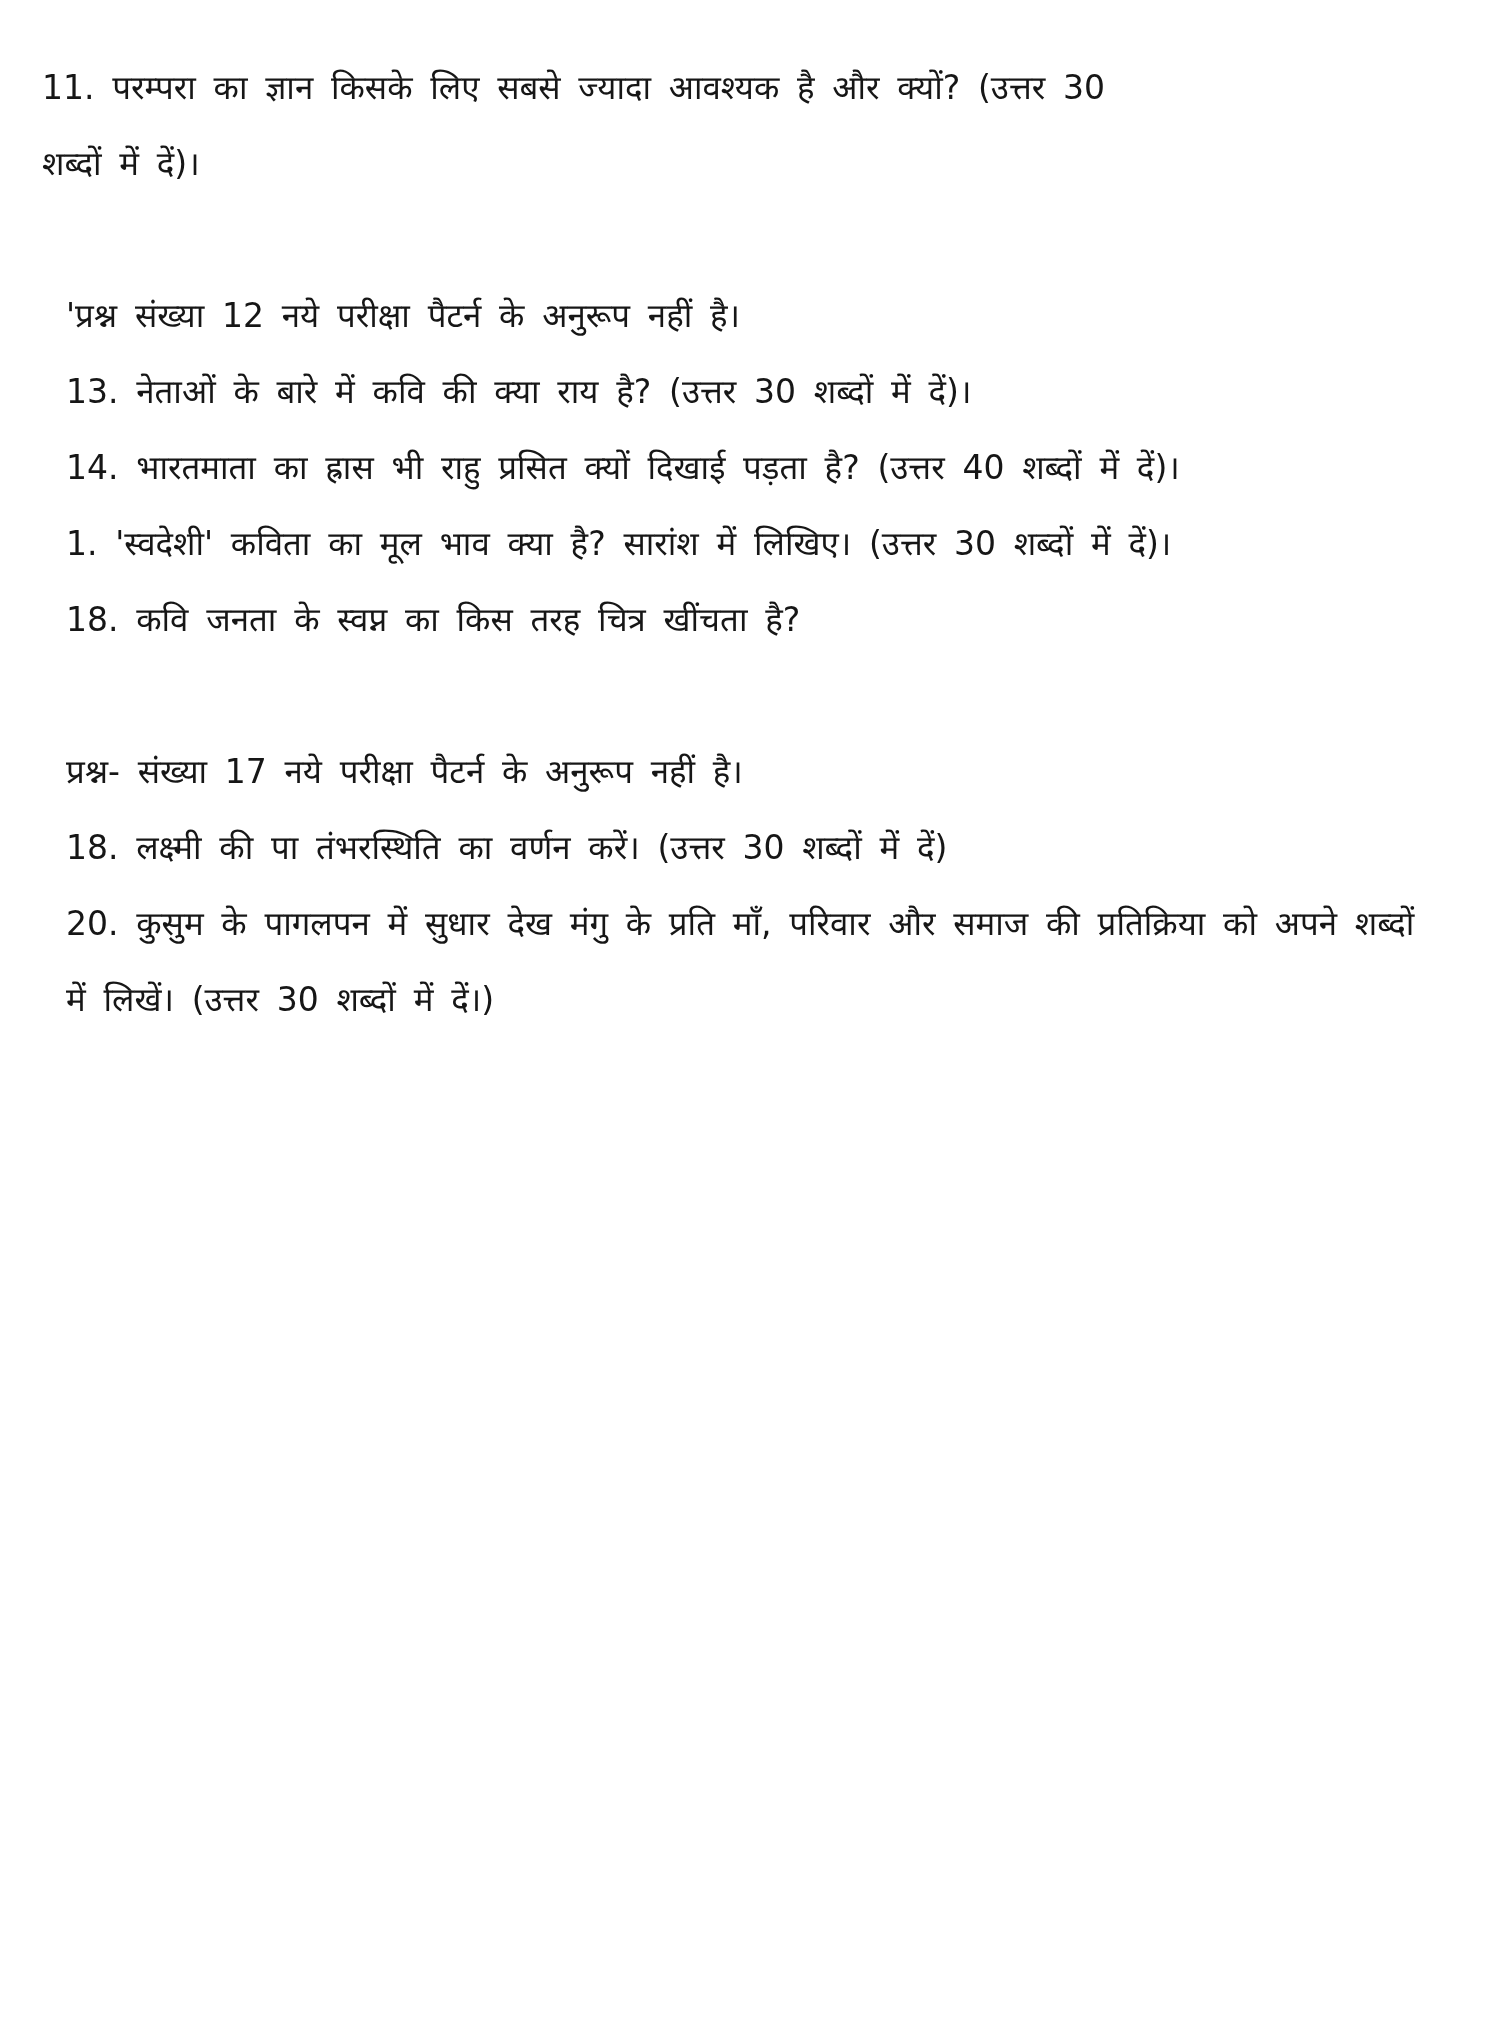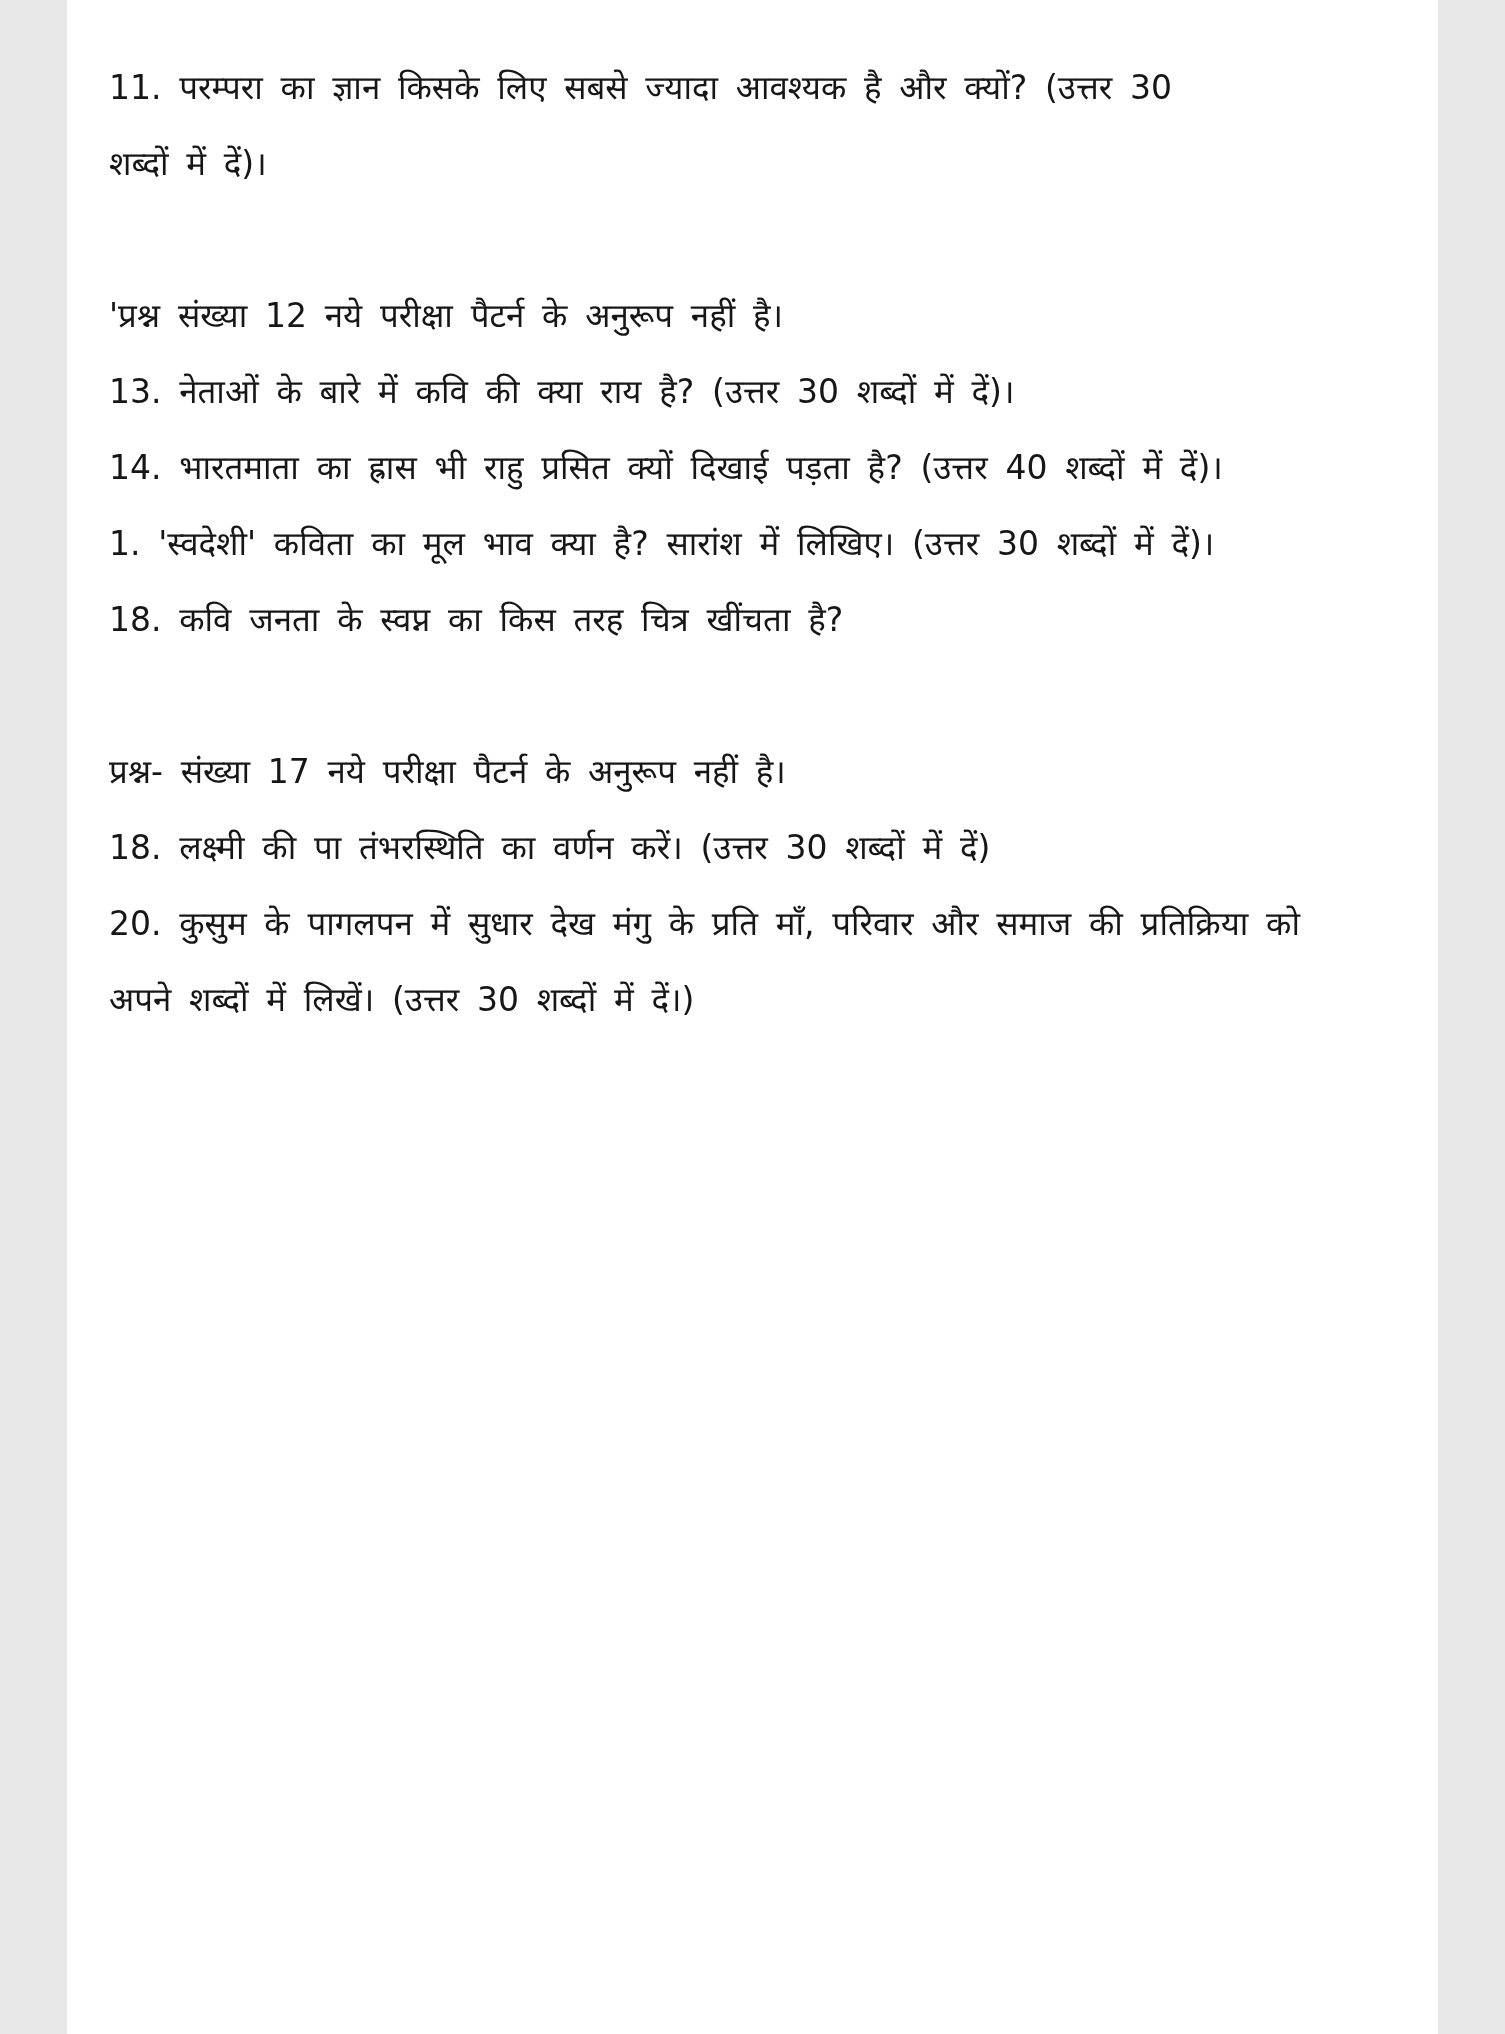--- a/index.html
+++ b/index.html
@@ -2,40 +2,40 @@
 <html><head>
 <meta charset="utf-8">
 <style>
   html, body {
     margin: 0;
     padding: 0;
     background: #e8e8e8;
   }
   .page {
     position: relative;
-    width: 1371px;
+    width: 1505px;
     height: 2034px;
     margin: 0 auto;
     background: #ffffff;
     font-family: "DejaVu Sans", sans-serif;
     color: #161616;
     box-sizing: border-box;
     padding: 50px 70px 0 42px;
     overflow: hidden;
   }
   .line {
     margin: 0;
     font-size: 33px;
     line-height: 76px;
     word-spacing: 0.22em;
     text-align: left;
     font-weight: 500;
   }
   .wrap-q11 { max-width: 1120px; }
-  .wrap-full { max-width: 1425px; }
+  .wrap-full { max-width: 1425px; margin-left: 24px; }
   .gap { height: 76px; }
 </style>
 </head>
 <body>
 
 <div class="page">
 
   <p class="line wrap-q11">11. परम्परा का ज्ञान किसके लिए सबसे ज्यादा आवश्यक है और क्यों? (उत्तर 30 शब्दों में दें)।</p>
 
   <div class="gap"></div>

